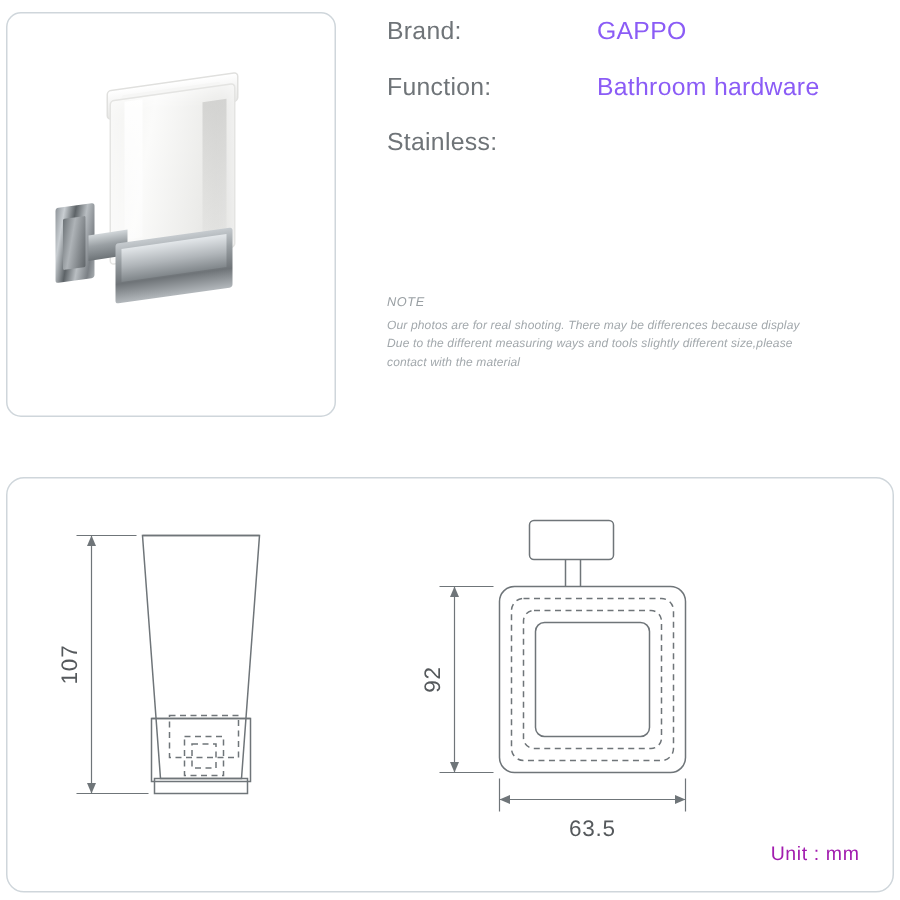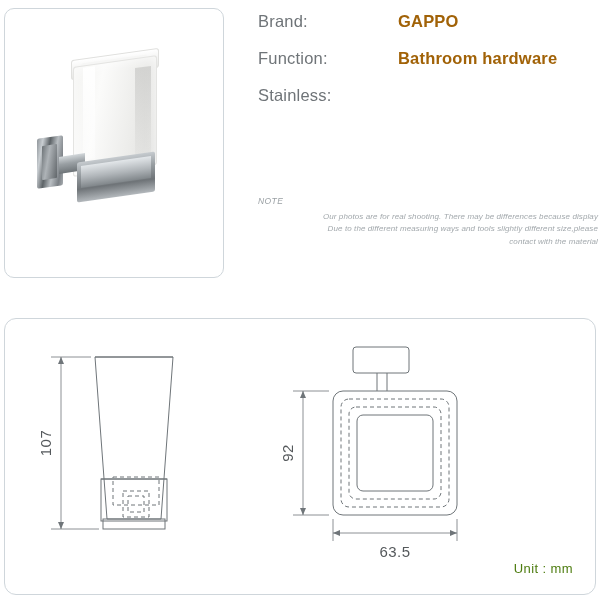--- a/index.html
+++ b/index.html
@@ -124,44 +124,42 @@
     margin-bottom: 18px;
   }
   .spec-label {
     width: 140px;
     font-size: 16.5px;
     color: #6f7478;
     letter-spacing: .2px;
   }
   .spec-value {
     font-size: 16.5px;
-    color: #a16207;
+    color: #8b5cf6;
     letter-spacing: .2px;
-    font-weight: bold;
   }
 
   
   #note-block {
     position: absolute;
     left: 258px; top: 196px;
     width: 340px;
     font-style: italic;
   }
   #note-title {
     font-size: 8.5px;
     color: #9aa0a4;
     letter-spacing: .4px;
     margin-bottom: 5px;
   }
   .note-line {
     font-size: 8px;
     color: #a2a8ac;
     line-height: 1.55;
     letter-spacing: .1px;
-    text-align: right;
   }
 
   
   #drawing-panel {
     position: absolute;
     left: 4px; top: 318px;
     width: 590px; height: 275px;
     border: 1px solid #cfd6db;
     border-radius: 12px;
     background: #ffffff;
@@ -170,21 +168,21 @@
   .dim-text {
     font-family: "Liberation Sans", sans-serif;
     fill: #55595c;
     font-size: 15px;
     letter-spacing: .5px;
   }
   #unit-text {
     position: absolute;
     right: 22px; bottom: 18px;
     font-size: 13px;
-    color: #4d7c0f;
+    color: #a21caf;
     letter-spacing: .4px;
   }
 </style>
 </head>
 <body>
 
 <div id="top-section">
 
   <div id="photo-panel">
     <div class="prod" id="glass-top"></div>

